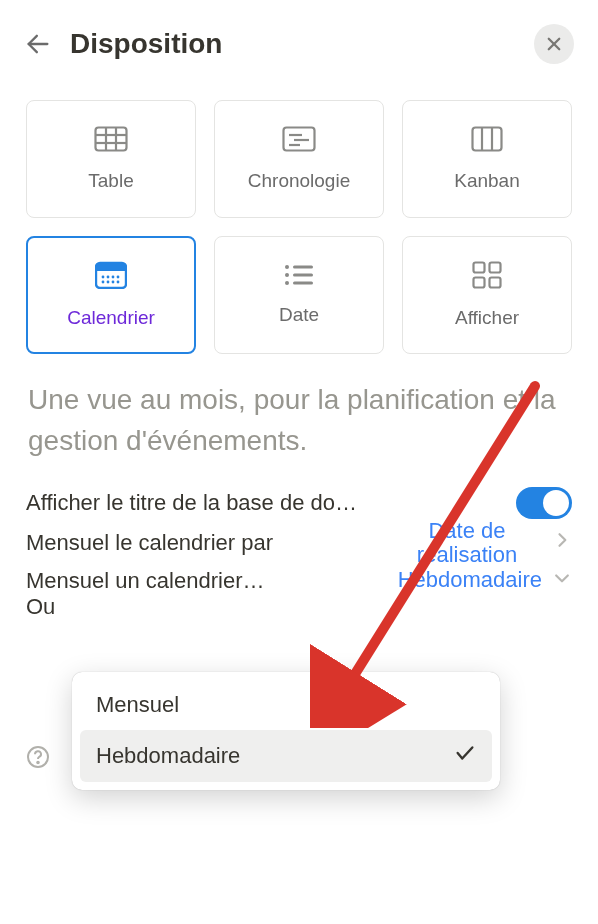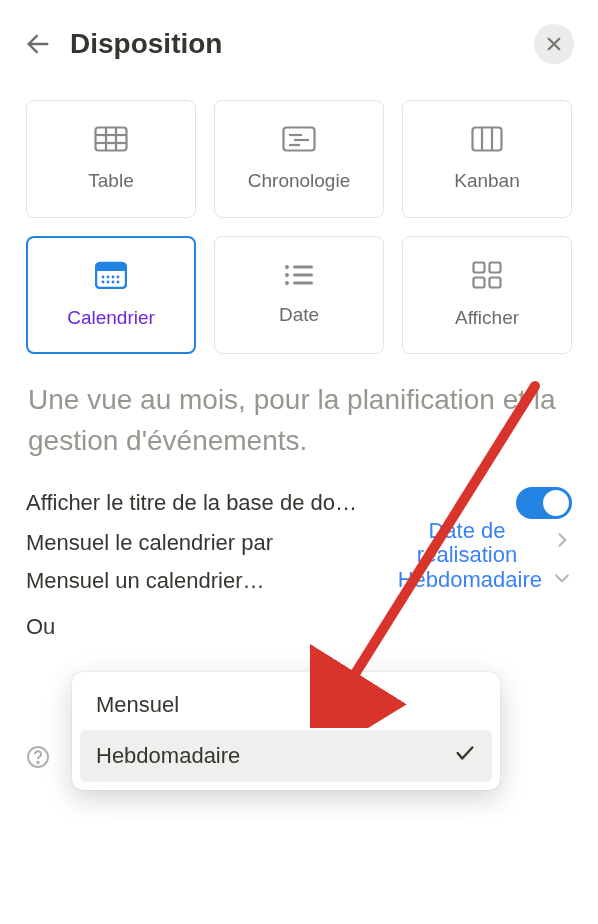--- a/index.html
+++ b/index.html
@@ -115,21 +115,20 @@
     right: 3px; top: 3px;
     width: 26px; height: 26px;
     background: #fff;
     border-radius: 50%;
   }
   .chevron {
     color: #b8b7b3;
   }
   .truncated-row {
     padding: 0 26px;
-    margin-top: 20px;
     font-size: 22px;
     color: #37352f;
   }
   .help-row {
     position: absolute;
     left: 26px;
     top: 745px;
     color: #b1b0ab;
   }
   

